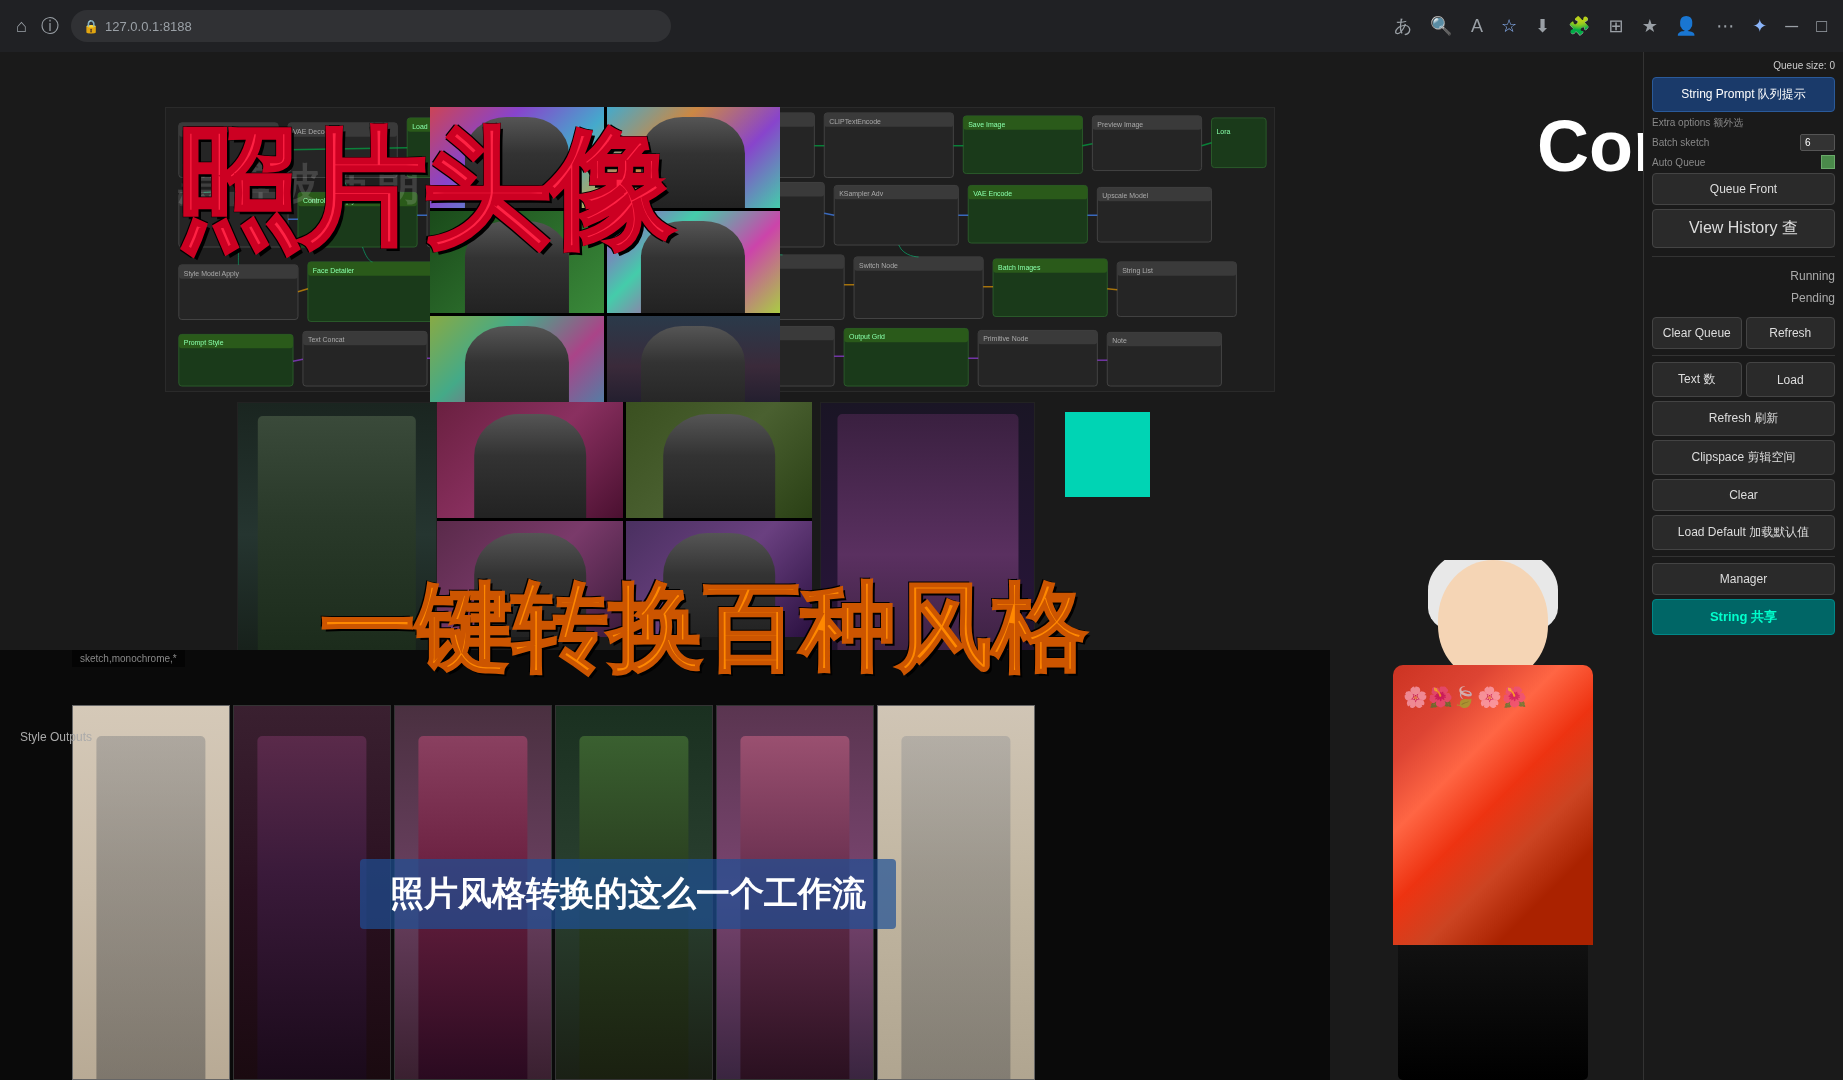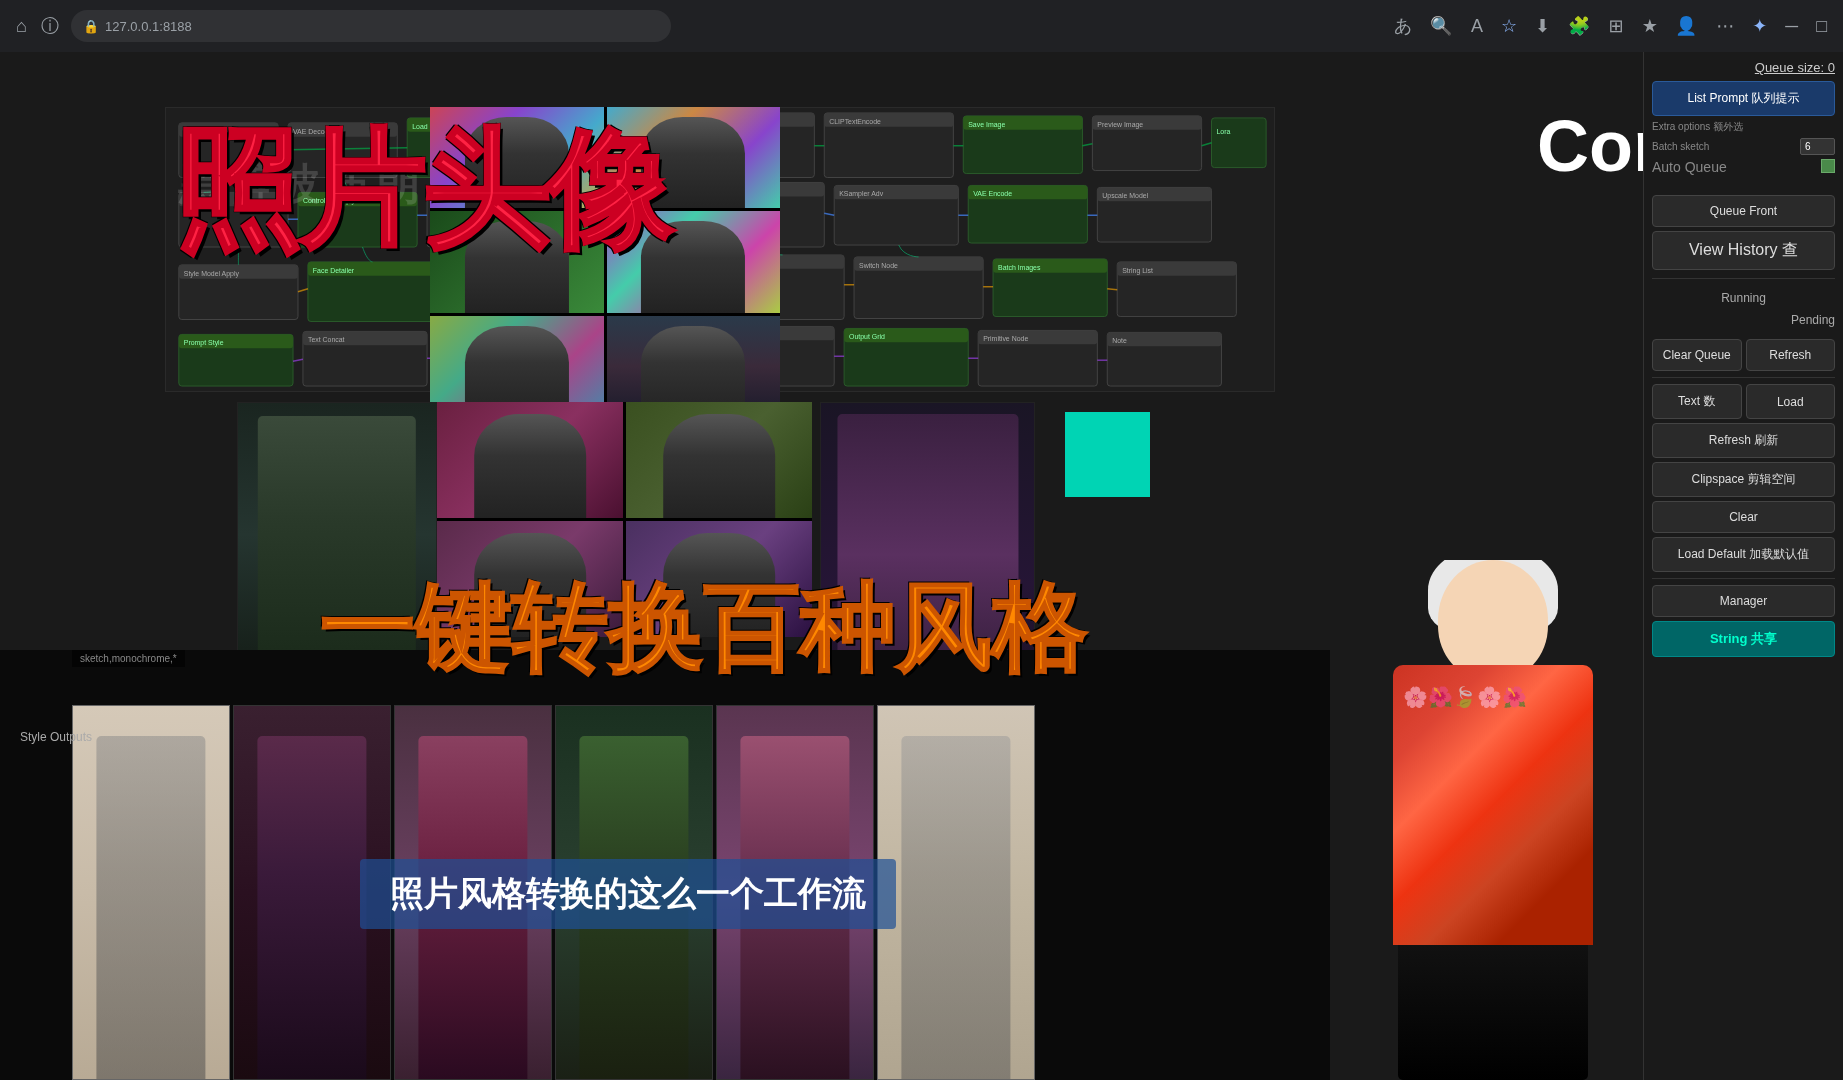--- a/index.html
+++ b/index.html
@@ -231,25 +231,24 @@
       z-index: 50;
       padding: 8px;
       overflow-y: auto;
     }
 
     .panel-section {
       margin-bottom: 8px;
     }
 
     .queue-info {
-      font-size: 13px;
+      font-size: 10px;
       color: #ccc;
       text-align: right;
       margin-bottom: 6px;
-      text-decoration: underline;
     }
 
     .panel-btn {
       width: 100%;
       padding: 8px 6px;
       margin-bottom: 4px;
       background: #2a2a2a;
       border: 1px solid #444;
       border-radius: 4px;
       color: #ddd;
@@ -294,39 +293,39 @@
       border: 1px solid #555;
       color: #fff;
       font-size: 10px;
       padding: 2px 4px;
       border-radius: 2px;
     }
 
     .auto-queue-row {
       display: flex;
       justify-content: space-between;
-      align-items: flex-start;
-      font-size: 14px;
+      align-items: center;
+      font-size: 10px;
       color: #888;
-      margin-bottom: 20px;
+      margin-bottom: 4px;
     }
 
     .toggle-box {
       width: 14px;
       height: 14px;
       background: #4a8a4a;
       border: 1px solid #6aaa6a;
       display: inline-block;
     }
 
     .status-section {
       margin: 8px 0;
     }
     .status-running {
-      text-align: center;
+      text-align: right;
       font-size: 12px;
       color: #aaa;
       padding: 4px 0;
     }
     .status-pending {
       text-align: right;
       font-size: 12px;
       color: #aaa;
       padding: 4px 0;
     }
@@ -796,21 +795,21 @@
 
       <div style="position:absolute;top:385px;left:50%;transform:translateX(-50%);width:190px;height:135px;background:linear-gradient(180deg,#111 0%,#000 100%);border-radius:0 0 5px 5px;"></div>
     </div>
   </div>
 
   <div class="right-panel">
 
     <div class="panel-section">
       <div class="queue-info">Queue size: 0</div>
 
-      <button class="panel-btn blue-btn">List
+      <button class="panel-btn blue-btn">String
 Prompt 队列提示</button>
 
       <div class="extra-options-row">
         <span>Extra options 额外选</span>
       </div>
 
       <div class="batch-row">
         <span>Batch sketch</span>
         <input type="text" class="batch-input" value="6" style="">
       </div>

